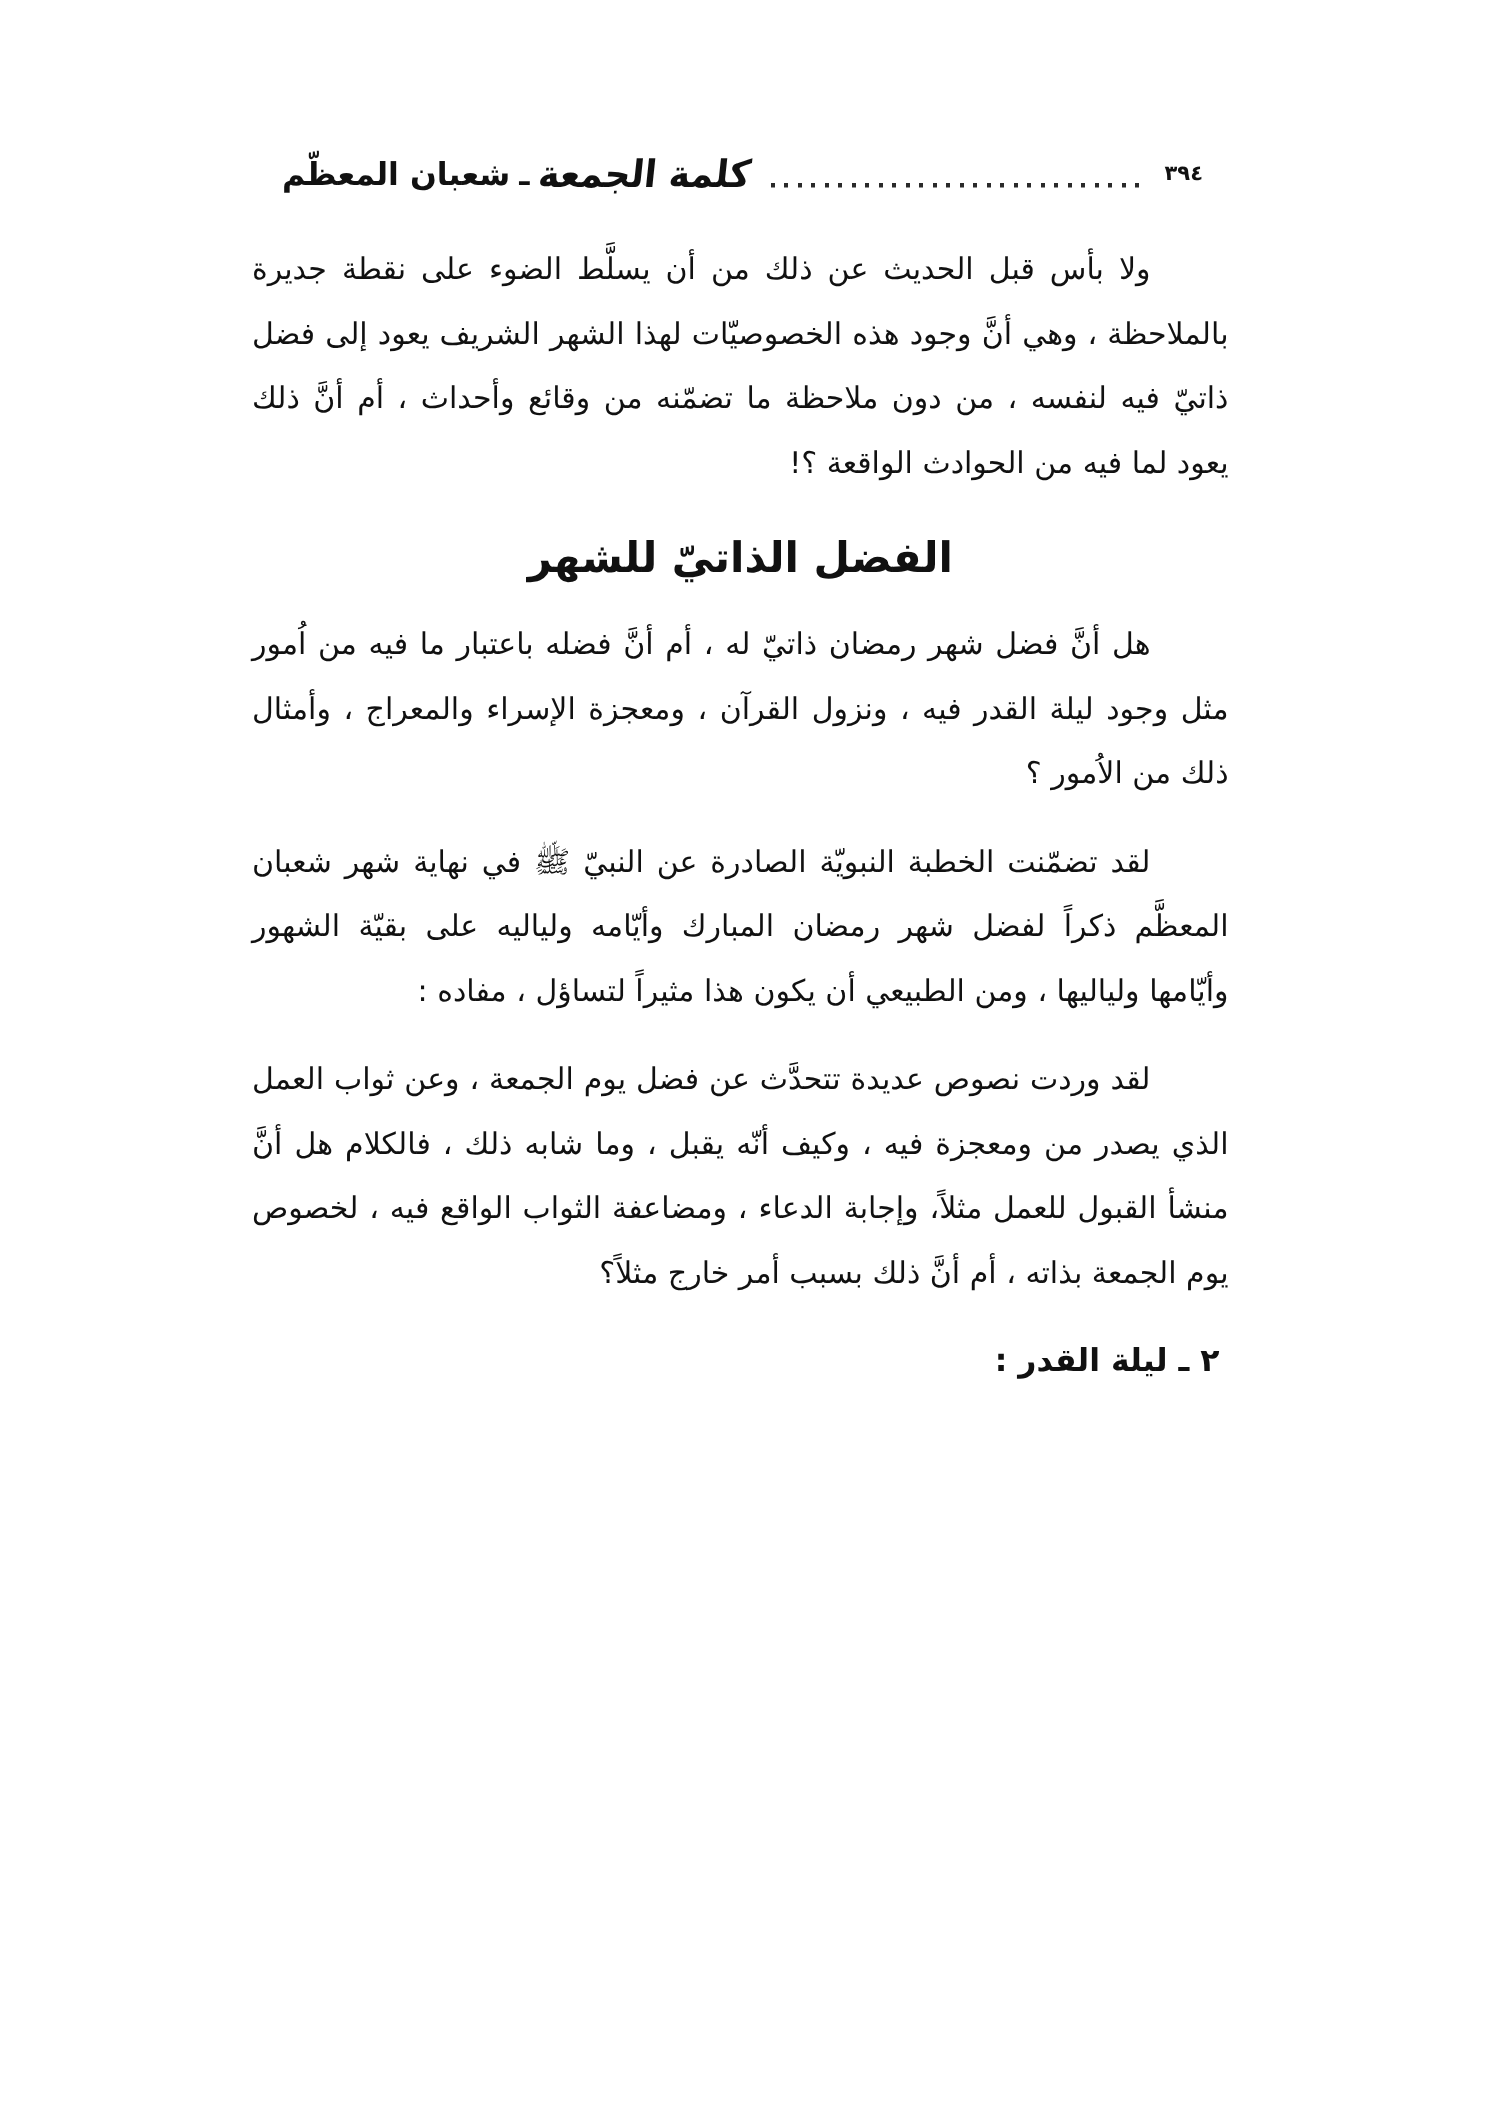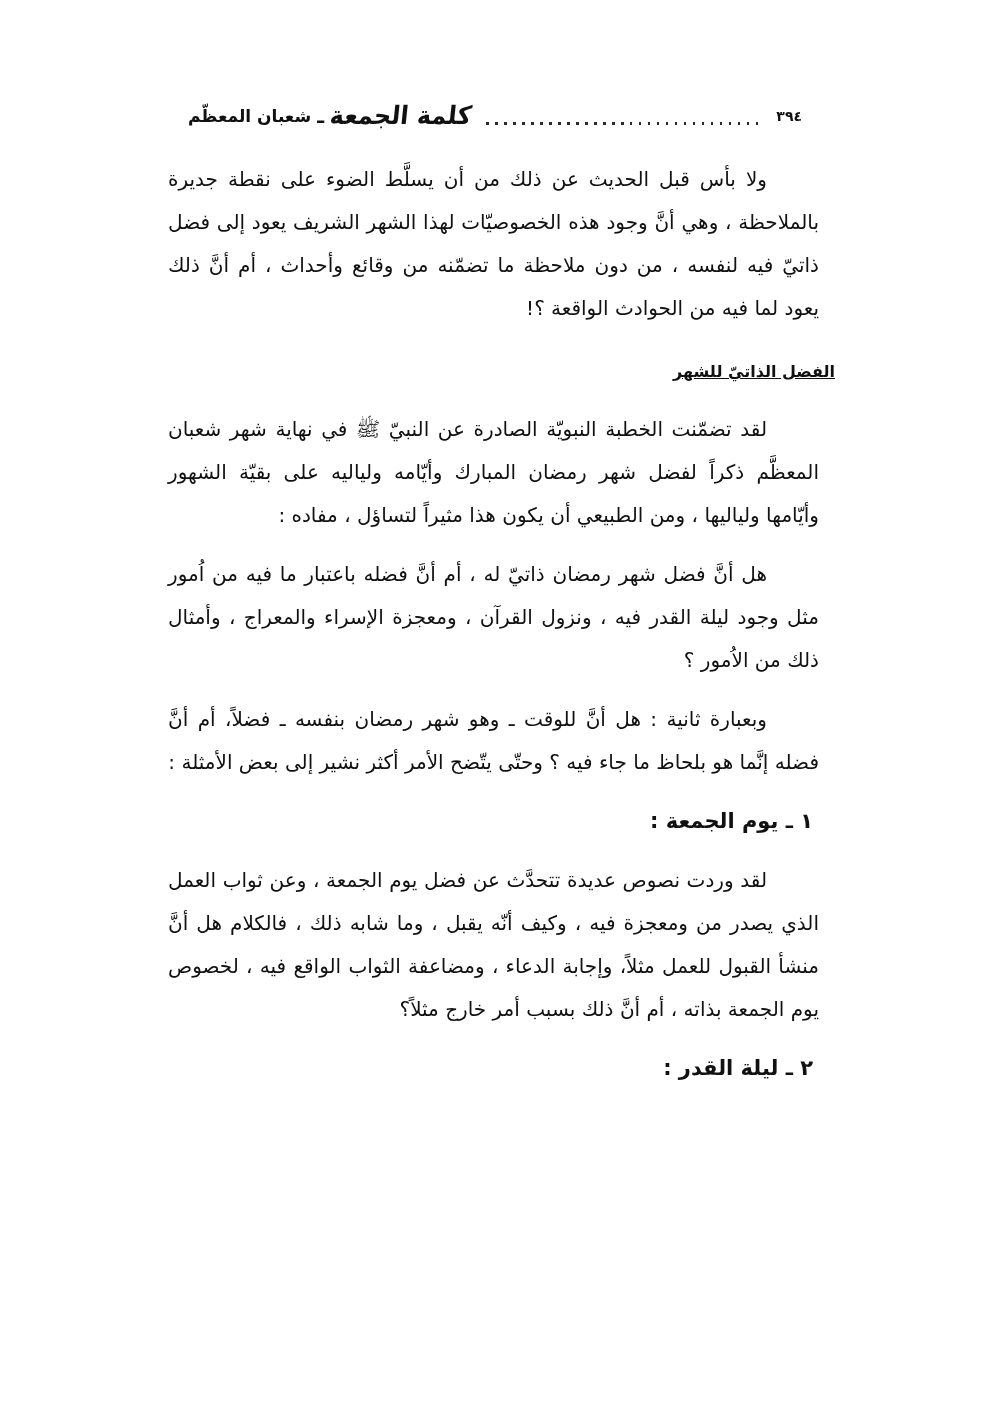--- a/index.html
+++ b/index.html
@@ -50,41 +50,41 @@
     font-size: 24px;
     font-weight: bold;
     transform: skewX(-6deg) scaleY(1.05);
     letter-spacing: -1px;
   }
   .head-sep {
     font-weight: bold;
     font-size: 20px;
   }
   .chapter-title {
-    font-size: 17px;
+    font-size: 21px;
     font-weight: bold;
   }
   
   .body-text {
     margin-top: 22px;
     font-size: 20px;
     line-height: 43px;
     text-align: justify;
   }
   .para {
     margin: 16px;
     text-indent: 52px;
   }
   .section-heading {
-    font-size: 16px;
+    text-align: center;
+    font-size: 28px;
     font-weight: bold;
     margin: 22px 0 14px 0;
     line-height: 40px;
     text-indent: 0;
-    text-decoration: underline;
   }
   .sub-heading {
     font-size: 21px;
     font-weight: bold;
     margin: 12px 0 4px 0;
     text-indent: 22px;
     text-align: right;
     line-height: 43px;
   }
 </style>
@@ -102,27 +102,25 @@
       <span class="chapter-title">شعبان المعظّم</span>
     </span>
   </div>
 
   <div class="body-text">
 
     <p class="para">ولا بأس قبل الحديث عن ذلك من أن يسلَّط الضوء على نقطة جديرة بالملاحظة ، وهي أنَّ وجود هذه الخصوصيّات لهذا الشهر الشريف يعود إلى فضل ذاتيّ فيه لنفسه ، من دون ملاحظة ما تضمّنه من وقائع وأحداث ، أم أنَّ ذلك يعود لما فيه من الحوادث الواقعة ؟!</p>
 
     <h2 class="section-heading">الفضل الذاتيّ للشهر</h2>
 
+    <p class="para">هل أنَّ فضل شهر رمضان ذاتيّ له ، أم أنَّ فضله باعتبار ما فيه من اُمور مثل وجود ليلة القدر فيه ، ونزول القرآن ، ومعجزة الإسراء والمعراج ، وأمثال ذلك من الاُمور ؟</p>
+
     <p class="para">لقد تضمّنت الخطبة النبويّة الصادرة عن النبيّ ﷺ في نهاية شهر شعبان المعظَّم ذكراً لفضل شهر رمضان المبارك وأيّامه ولياليه على بقيّة الشهور وأيّامها ولياليها ، ومن الطبيعي أن يكون هذا مثيراً لتساؤل ، مفاده :</p>
 
-    <p class="para">هل أنَّ فضل شهر رمضان ذاتيّ له ، أم أنَّ فضله باعتبار ما فيه من اُمور مثل وجود ليلة القدر فيه ، ونزول القرآن ، ومعجزة الإسراء والمعراج ، وأمثال ذلك من الاُمور ؟</p>
 
-    <p class="para">وبعبارة ثانية : هل أنَّ للوقت ـ وهو شهر رمضان بنفسه ـ فضلاً، أم أنَّ فضله إنَّما هو بلحاظ ما جاء فيه ؟ وحتّى يتّضح الأمر أكثر نشير إلى بعض الأمثلة :</p>
-
-    <h3 class="sub-heading">١ ـ يوم الجمعة :</h3>
 
     <p class="para">لقد وردت نصوص عديدة تتحدَّث عن فضل يوم الجمعة ، وعن ثواب العمل الذي يصدر من ومعجزة فيه ، وكيف أنّه يقبل ، وما شابه ذلك ، فالكلام هل أنَّ منشأ القبول للعمل مثلاً، وإجابة الدعاء ، ومضاعفة الثواب الواقع فيه ، لخصوص يوم الجمعة بذاته ، أم أنَّ ذلك بسبب أمر خارج مثلاً؟</p>
 
     <h3 class="sub-heading">٢ ـ ليلة القدر :</h3>
 
 
   </div>
 </div>
 
 </body></html>

